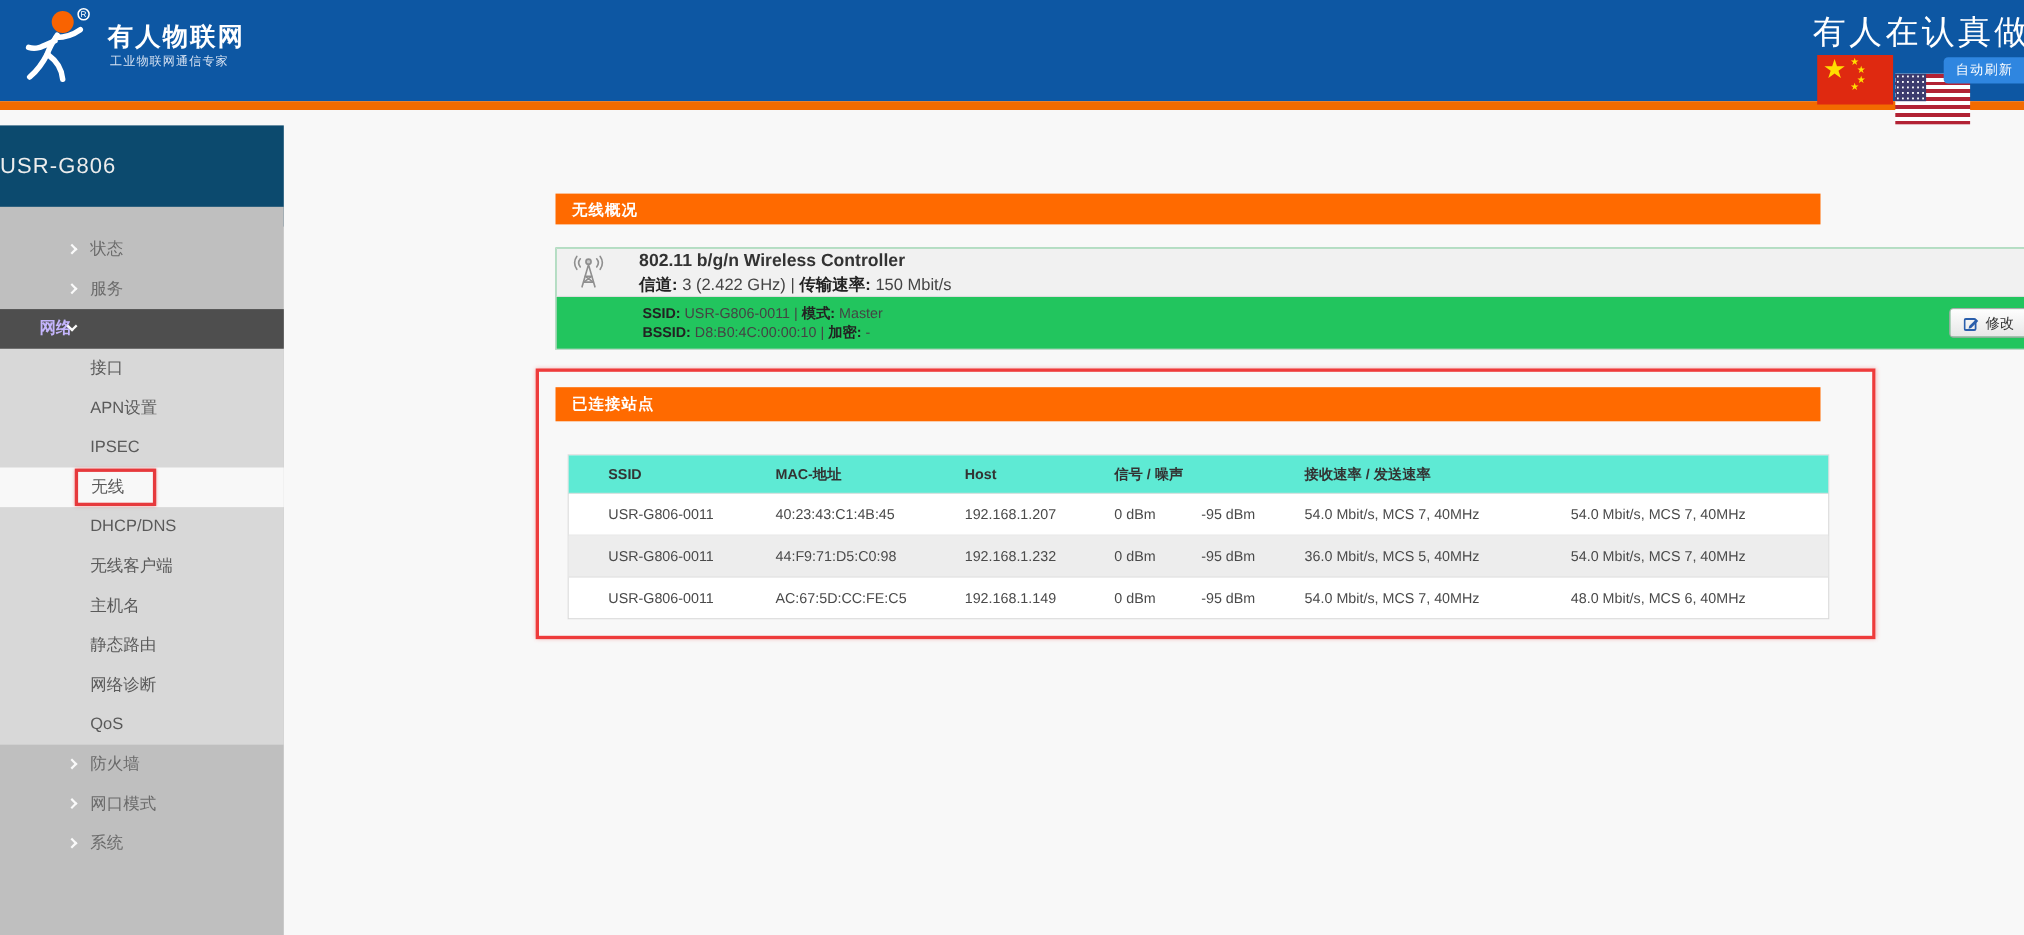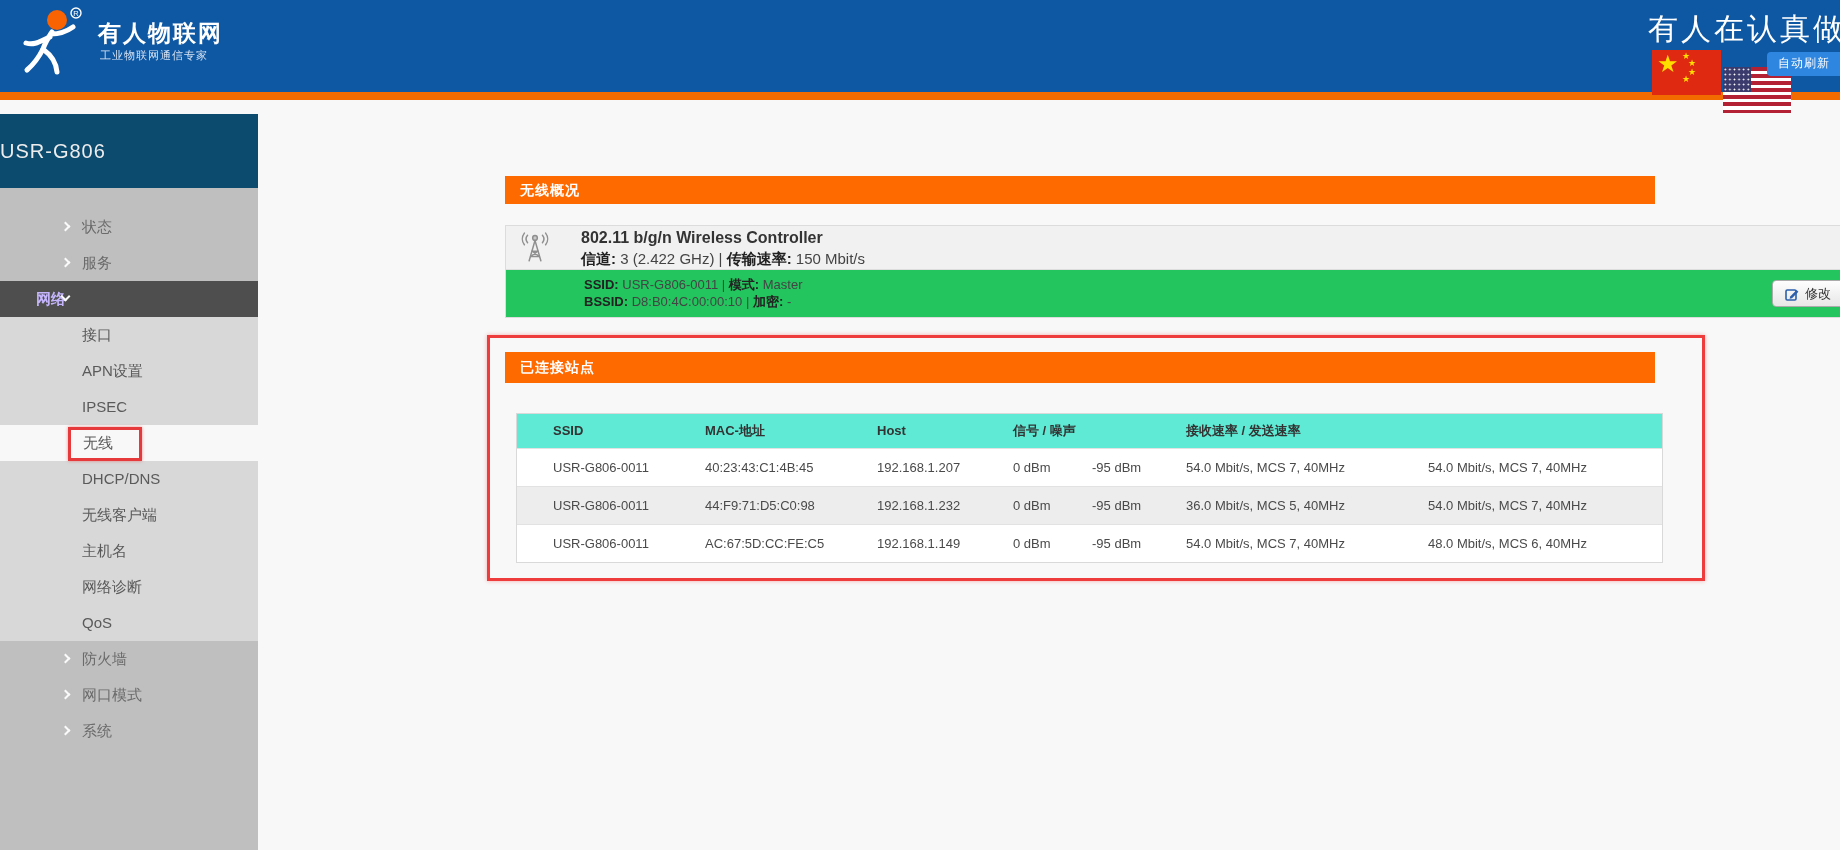--- a/index.html
+++ b/index.html
@@ -154,20 +154,23 @@
       <div class="mi">
         <span>DHCP/DNS</span>
       </div>
       <div class="mi">
         <span>无线客户端</span>
       </div>
       <div class="mi">
         <span>主机名</span>
       </div>
       <div class="mi">
+        <span>静态路由</span>
+      </div>
+      <div class="mi">
         <span>网络诊断</span>
       </div>
       <div class="mi">
         <span>QoS</span>
       </div>
     </div>
 
     <div class="mi">
       <span class="chev right"></span>
       <span>防火墙</span>

